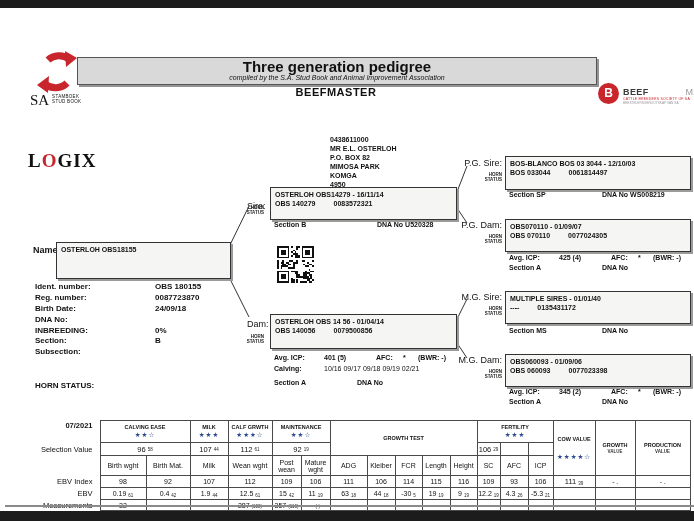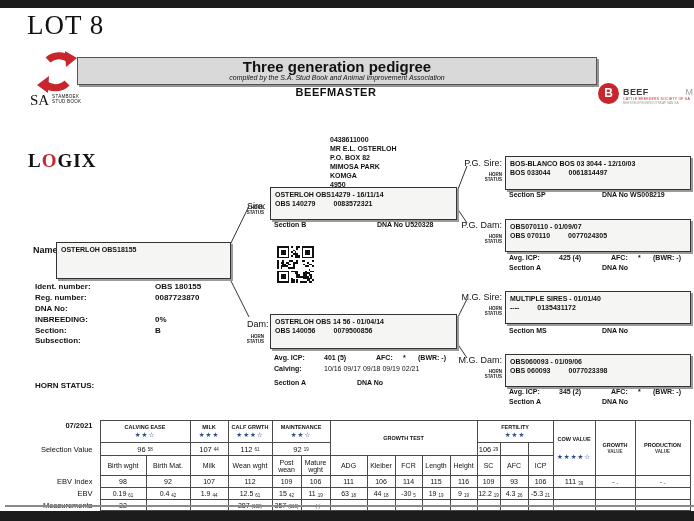--- a/index.html
+++ b/index.html
@@ -68,21 +68,20 @@
   .footrule{left:5px;top:505px;width:689px;border-top:2px solid #8a8a8a;}
   .qr{left:277px;top:246px;width:37px;height:37px;}
 </style>
 </head>
 <body>
 
 <div id="page">
   <div class="bar" style="top:0;height:8px;"></div>
   <div class="bar" style="top:511px;height:10px;"></div>
 
-  <div class="abs lot">LOT 8</div>
 
   <svg class="abs sa-sym" width="42" height="44" viewBox="0 0 42 44">
     <path d="M12 10 A15 13 0 0 1 33 9" fill="none" stroke="#c9252c" stroke-width="7"></path>
     <polygon points="29,1 41,8 30,17" fill="#c9252c"></polygon>
     <path d="M31 33 A15 13 0 0 1 9 34" fill="none" stroke="#c9252c" stroke-width="7"></path>
     <polygon points="13,26 1,35 12,43" fill="#c9252c"></polygon>
   </svg>
   <div class="abs sa-text">
     <span>SA</span>
     <span class="small"><span>STAMBOEK</span><br>
@@ -132,20 +131,24 @@
   </div>
 
   <div class="abs details">
     <div class="drow">
         <span class="dl">Ident. number:</span>
         <span>OBS 180155</span>
       </div>
     <div class="drow">
         <span class="dl">Reg. number:</span>
         <span>0087723870</span>
+      </div>
+    <div class="drow">
+        <span class="dl">Birth Date:</span>
+        <span>24/09/18</span>
       </div>
     <div class="drow">
         <span class="dl">DNA No:</span>
         <span></span>
       </div>
     <div class="drow">
         <span class="dl">INBREEDING:</span>
         <span>0%</span>
       </div>
     <div class="drow">

